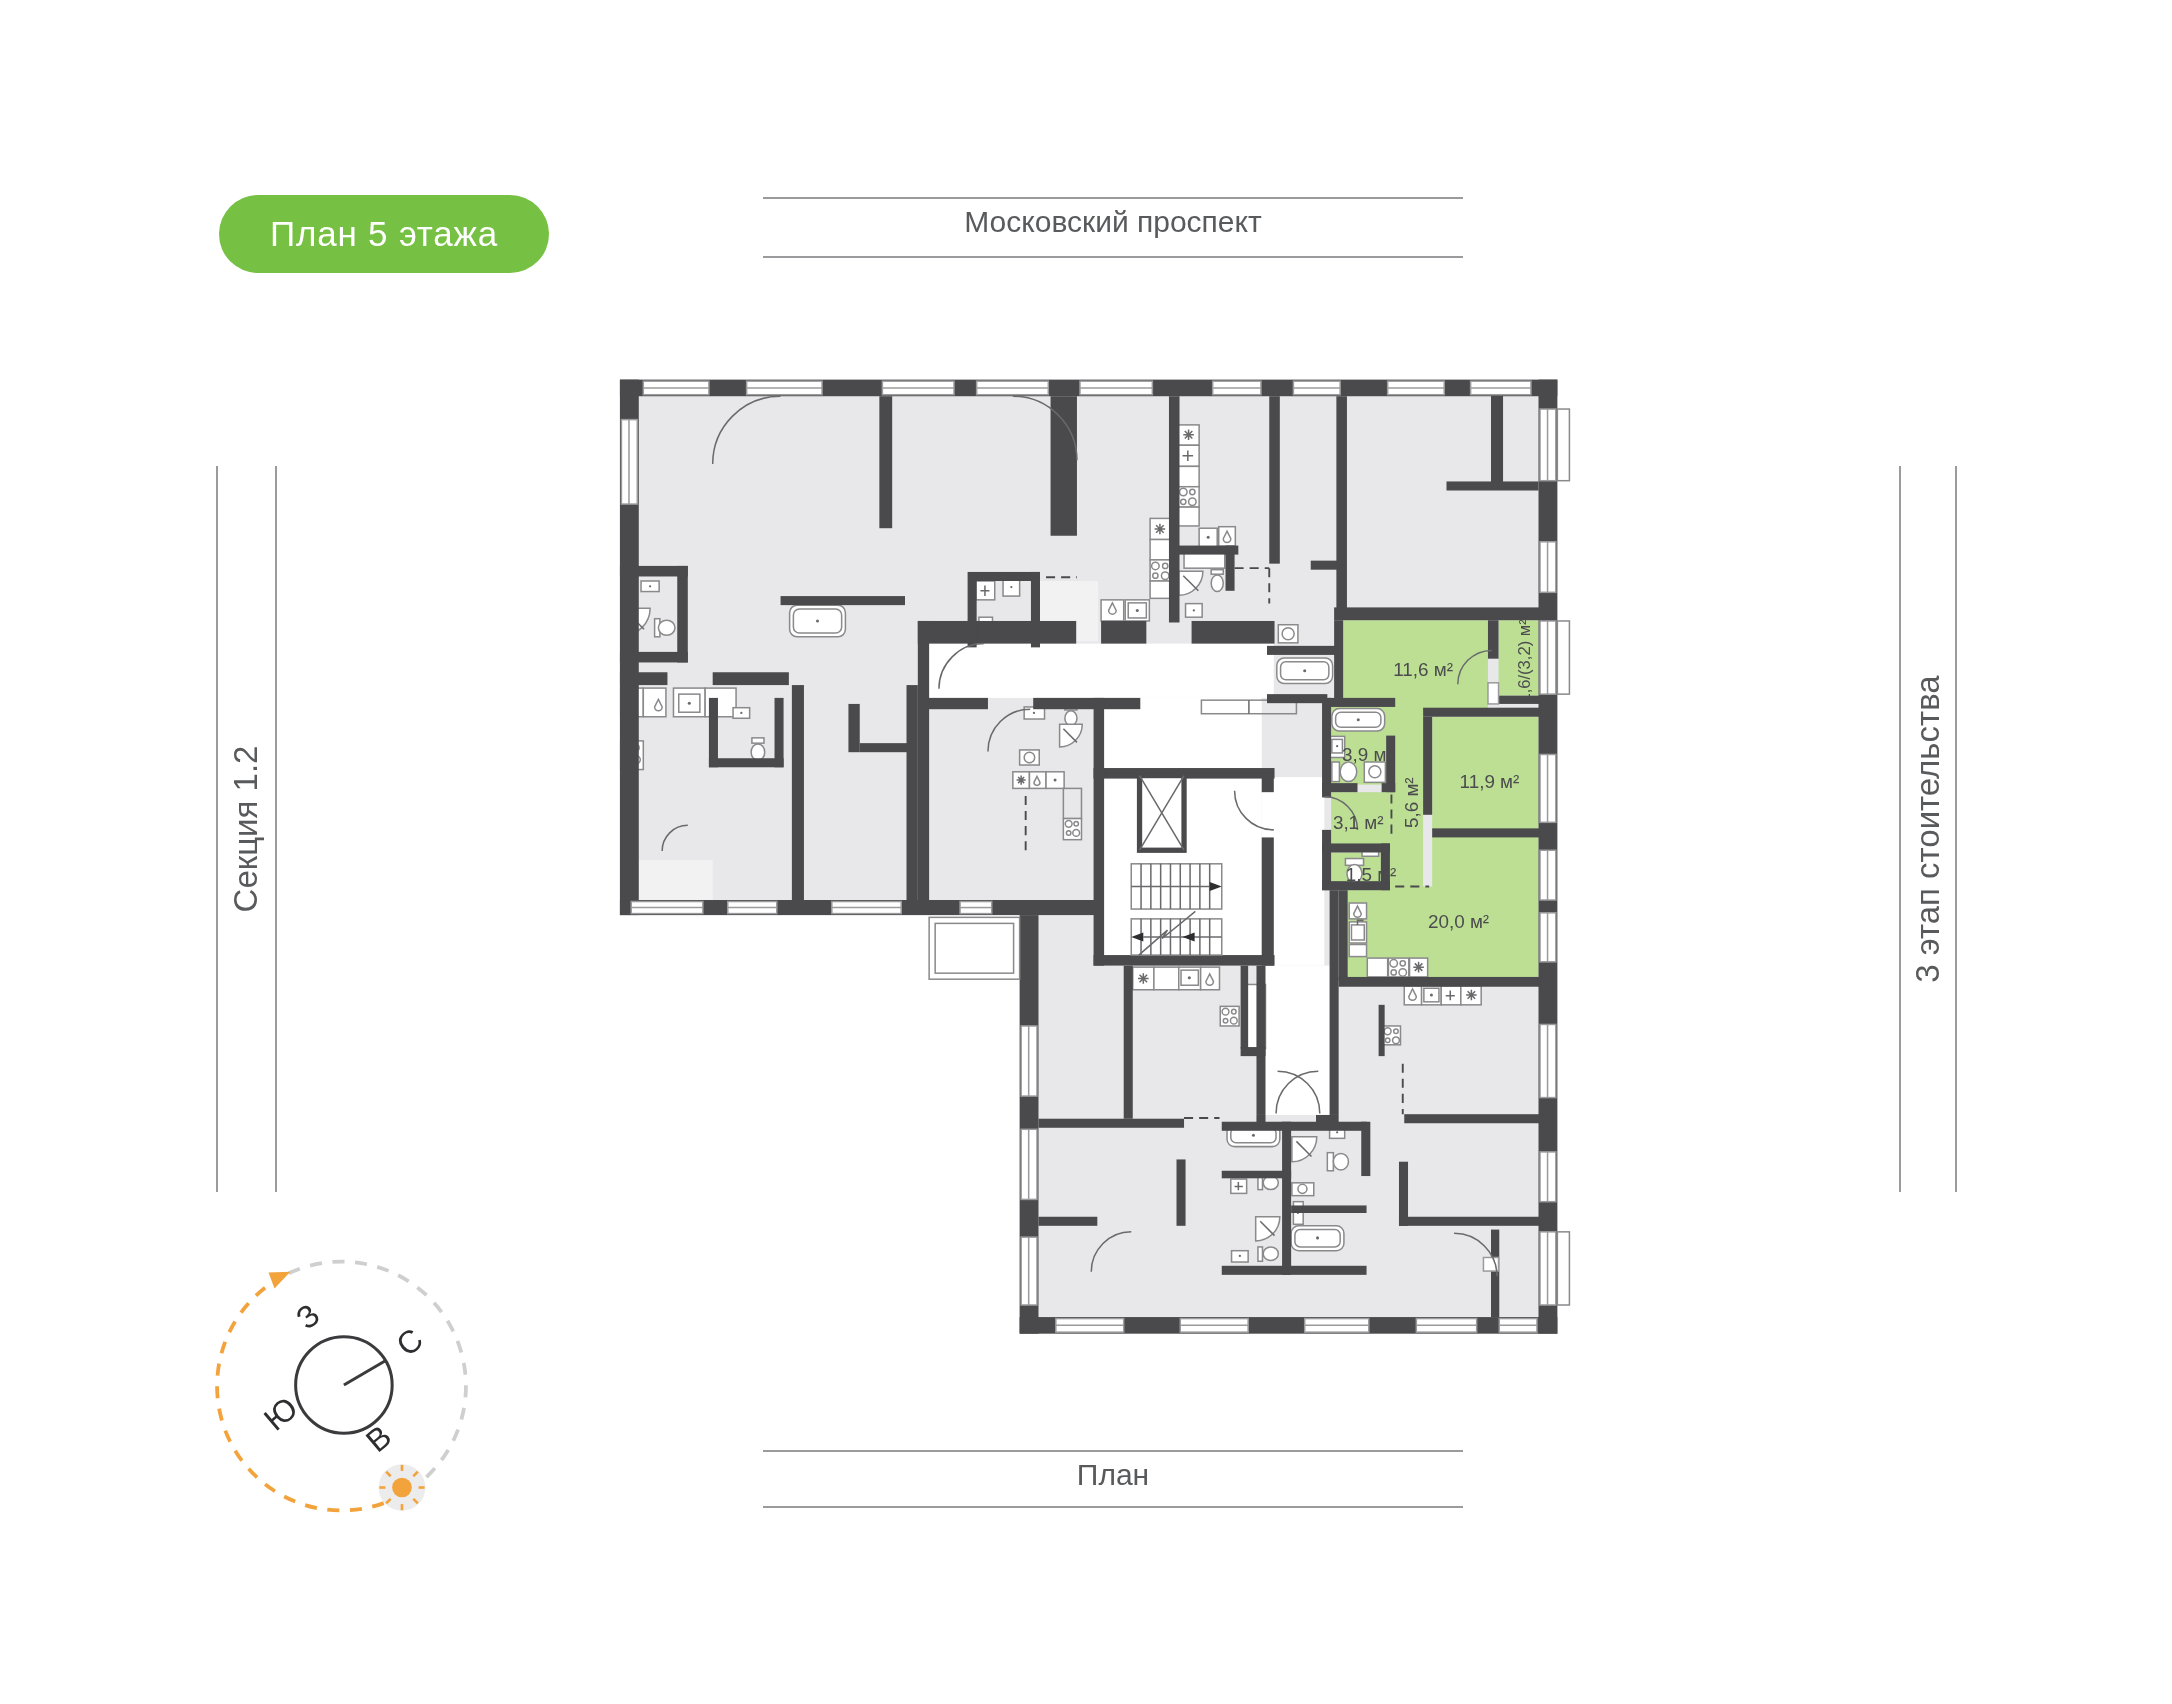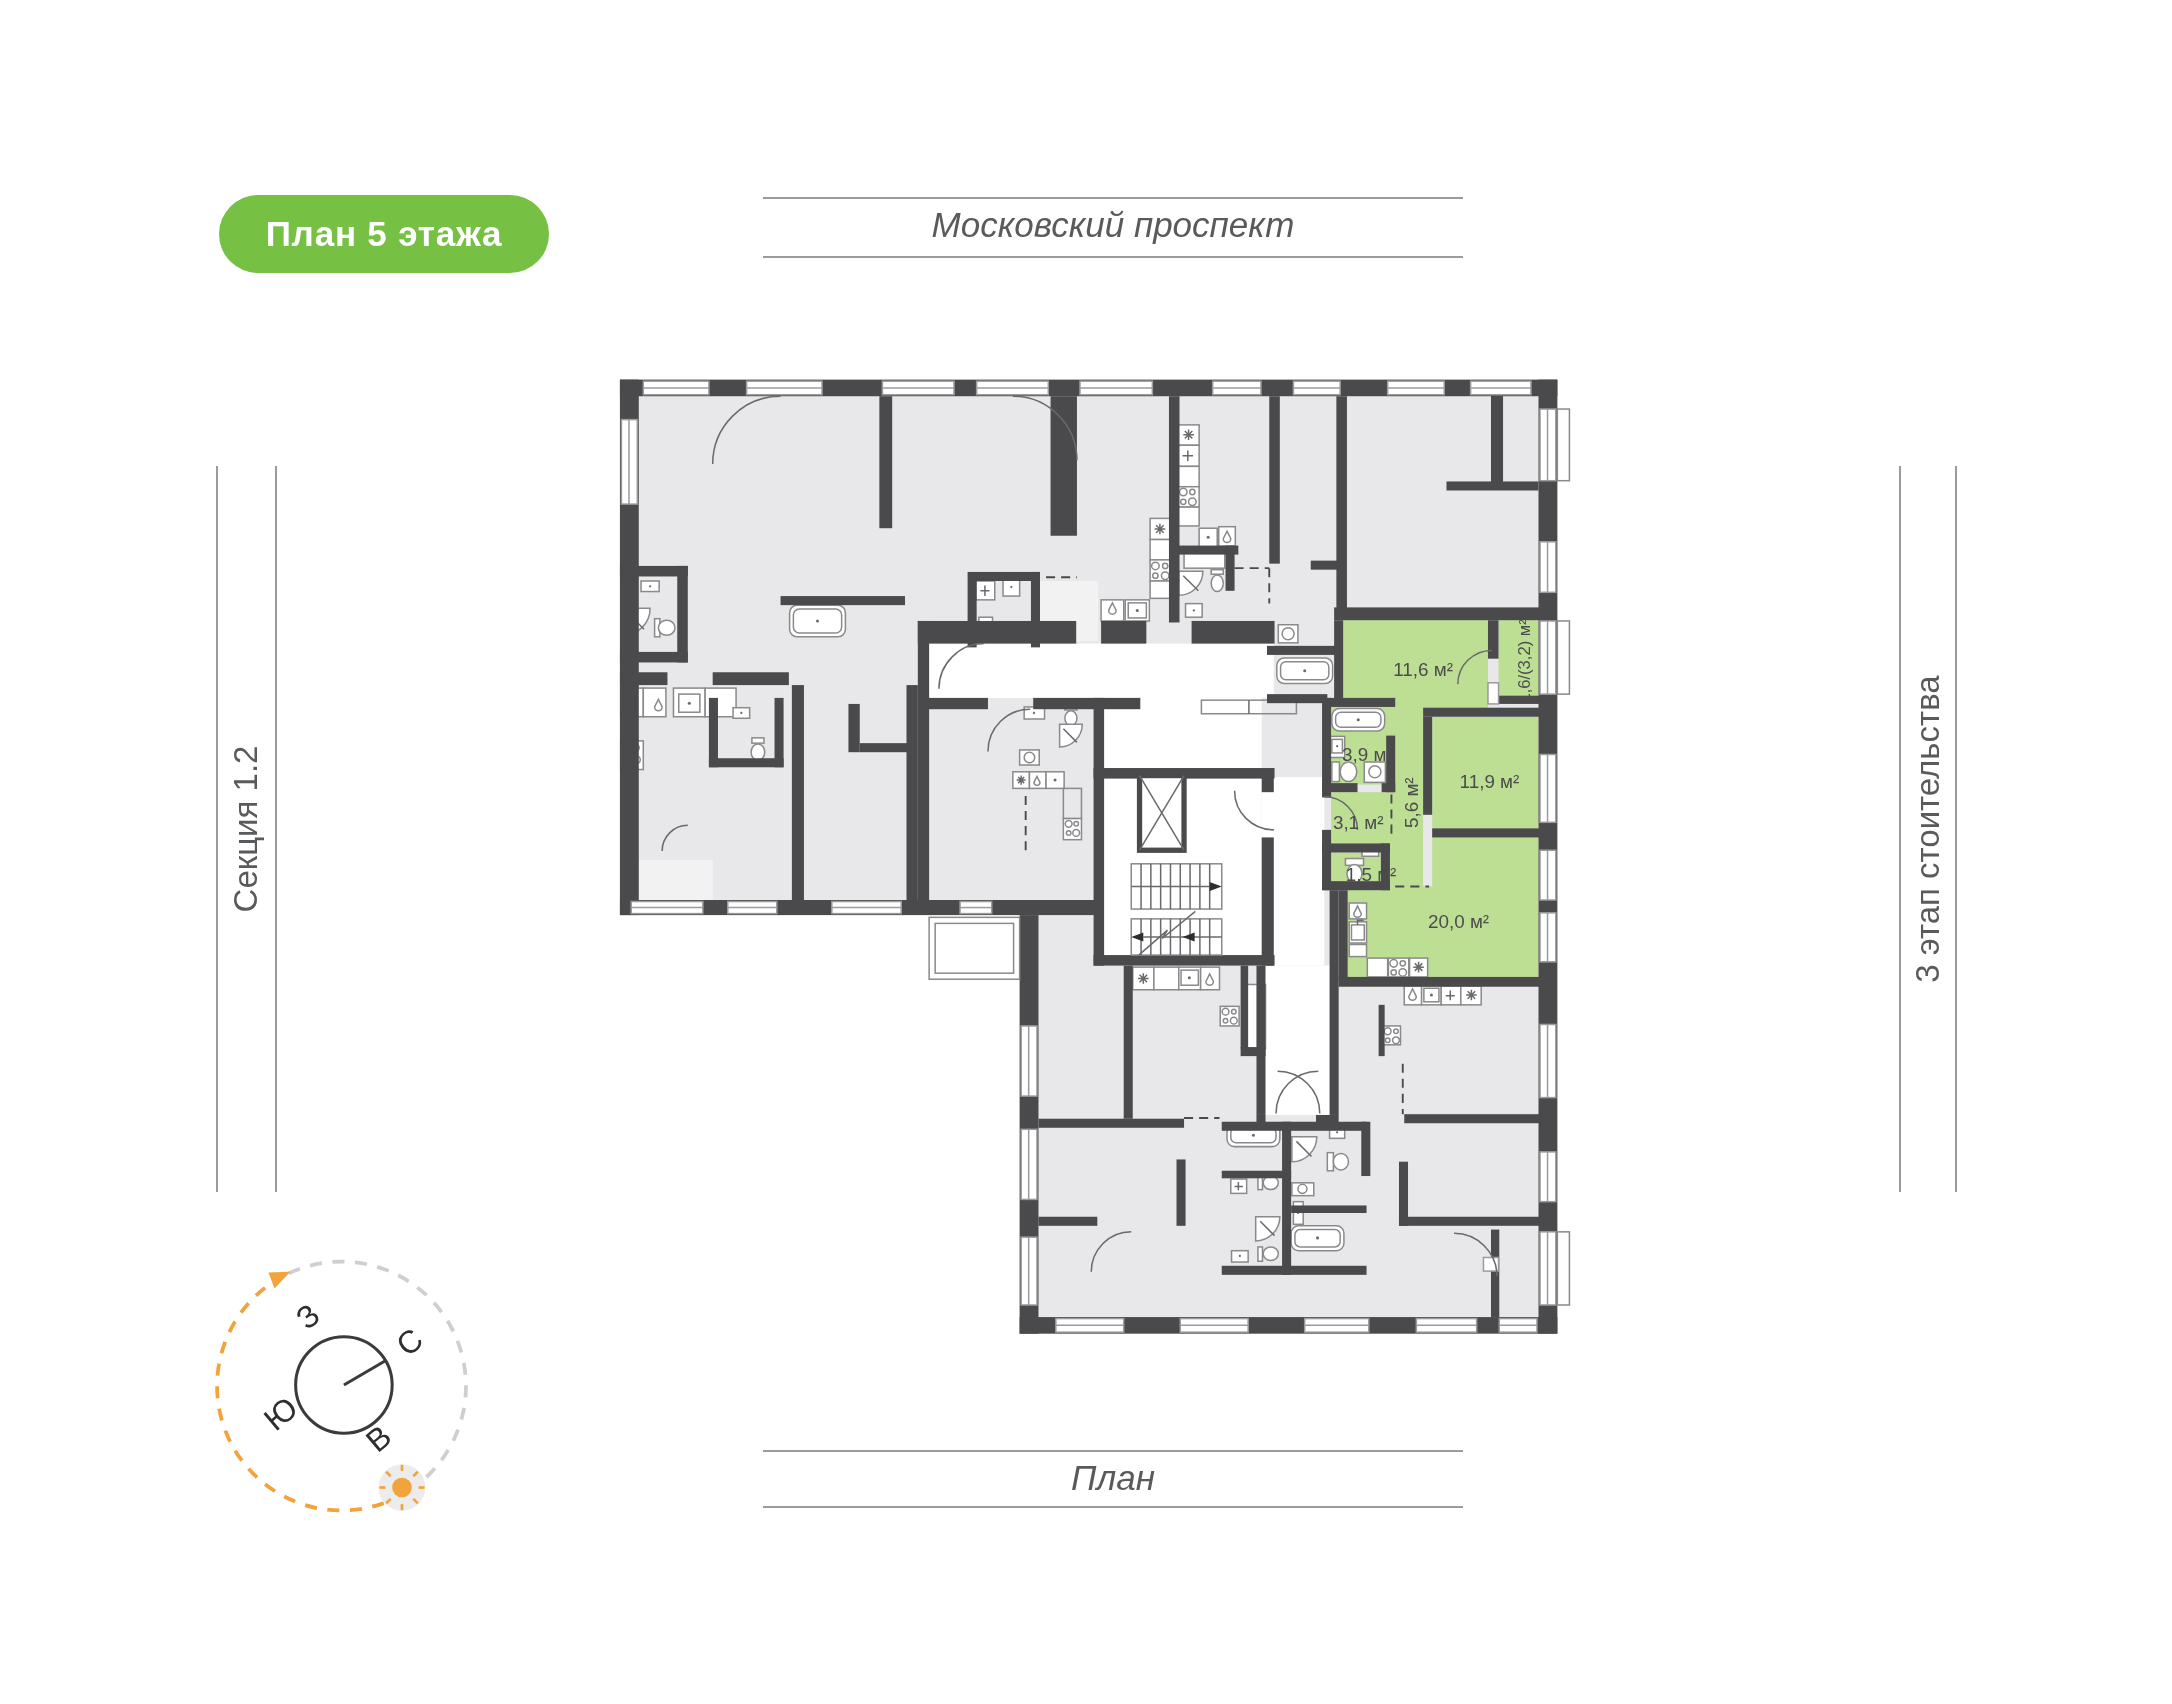--- a/index.html
+++ b/index.html
@@ -1,24 +1,24 @@
 <!DOCTYPE html>
 <html style="font-size:12px"><head>
 <meta charset="utf-8">
 <style>
   html,body{margin:0;padding:0;background:#ffffff;}
   body{width:2172px;height:1705px;position:relative;font-family:"Liberation Sans",sans-serif;overflow:hidden;}
   .abs{position:absolute;}
   
   .badge{left:219px;top:195px;width:330px;height:78px;border-radius:39px;
          display:flex;align-items:center;justify-content:center;
-         color:#fff;font-size:35px;font-weight:700;letter-spacing:0.8px;}
+         color:#fff;font-size:35px;font-weight:400;letter-spacing:0.8px;}
   
   .h-rule{height:2.3px;background:#9b9b9d;left:763px;width:700px;}
-  .h-text{left:763px;width:700px;text-align:center;color:#595a5c;font-size:35px;font-weight:500;font-style:italic;}
+  .h-text{left:763px;width:700px;text-align:center;color:#595a5c;font-size:30px;font-weight:500;}
   
   .v-rule{width:2.3px;background:#9b9b9d;top:466px;height:726px;}
   .v-text{top:466px;height:726px;width:53px;display:flex;align-items:center;justify-content:center;
           color:#595a5c;font-size:33px;font-weight:500;white-space:nowrap;}
   .rot{transform:rotate(-90deg);}
   svg{position:absolute;left:0;top:0;}
   
   .w{fill:#4a4a4c;}
   .base{fill:#e8e8ea;}
   .lite{fill:#f2f2f3;}

